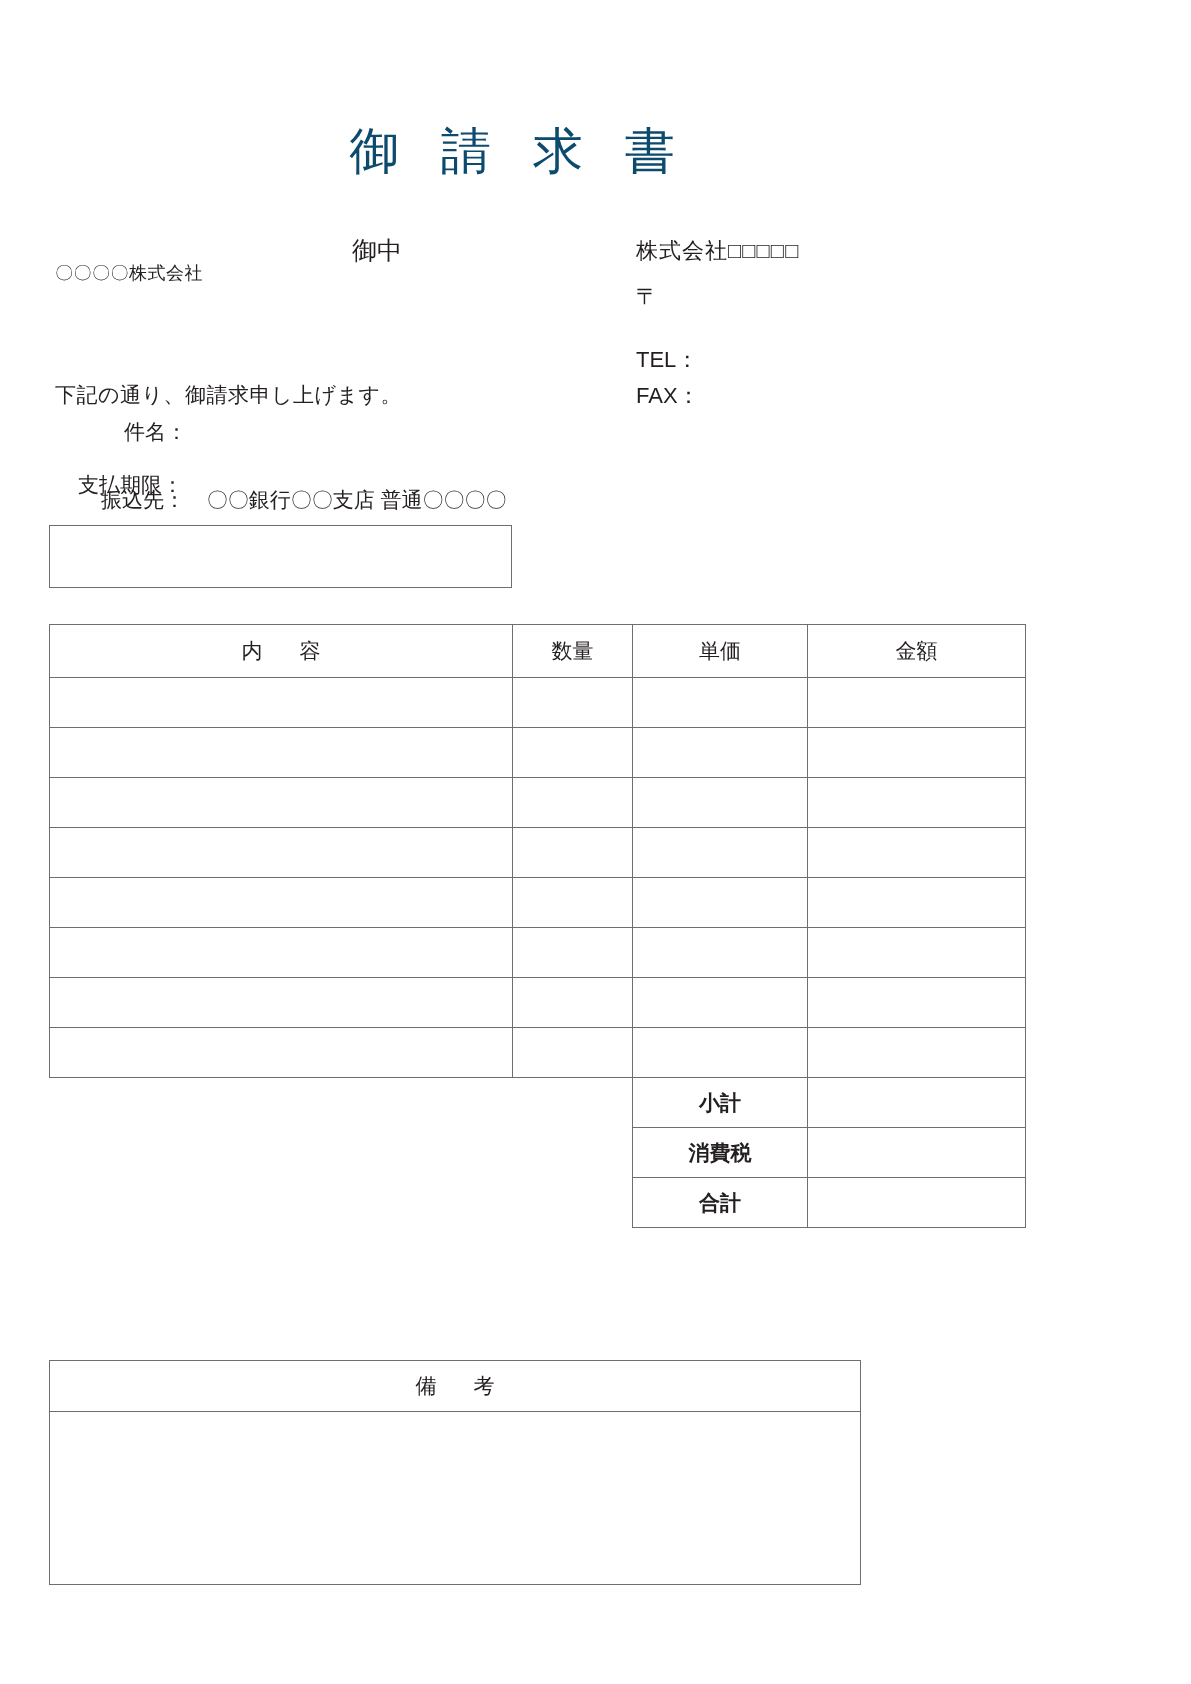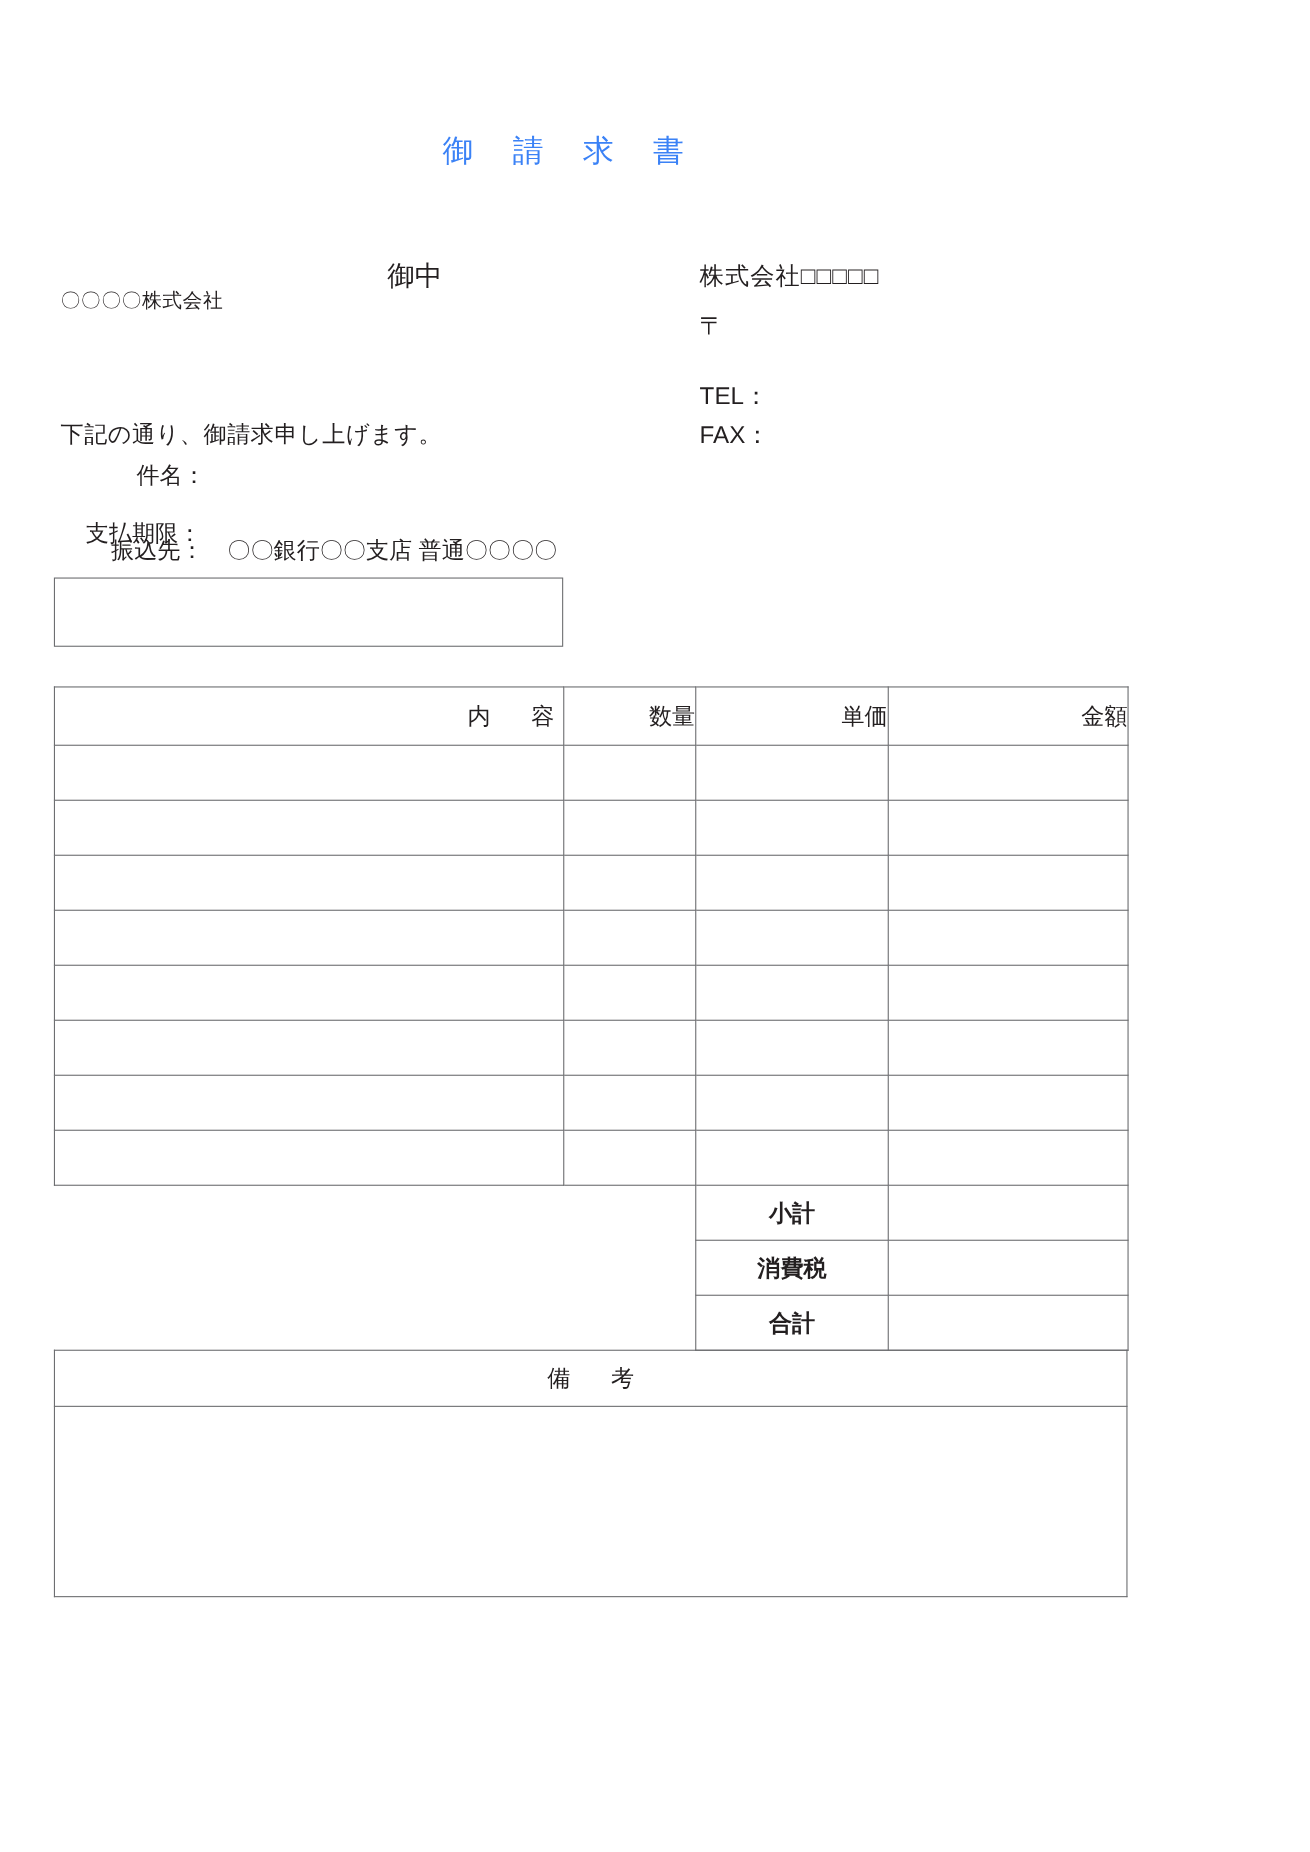--- a/index.html
+++ b/index.html
@@ -24,25 +24,25 @@
     height: 1684px;
   }
 
   
   .doc-title {
     position: absolute;
     left: 0;
     top: 118px;
     width: 1024px;
     text-align: center;
-    font-size: 28px;
+    font-size: 50px;
     letter-spacing: 14px;
     text-indent: 14px;
     font-weight: 400;
-    color: #3b82f6;
+    color: #0c4a6e;
   }
 
   
   .customer-name {
     position: absolute;
     left: 55px;
     top: 232px;
     font-size: 18px;
     letter-spacing: 0.5px;
     margin-top: 29px;
@@ -162,21 +162,21 @@
   .items-table td {
     border: 1px solid #6d6e71;
     height: 49px;
     font-weight: 400;
     font-size: 21px;
     color: #231f20;
     padding: 0;
   }
   .items-table th {
     height: 52px;
-    text-align: right;
+    text-align: center;
   }
   .items-table th.desc-head {
     letter-spacing: 8px;
     text-indent: 8px;
   }
   .items-table td.empty {
     height: 49px;
   }
   .items-table td.no-border {
     border: none;
@@ -184,22 +184,22 @@
   .items-table td.summary-label {
     text-align: center;
     font-size: 21px;
     font-weight: bold;
   }
 
   
   .remarks-table {
     position: absolute;
     left: 49px;
-    top: 1227px;
-    width: 976px;
+    top: 1360px;
+    width: 812px;
     border-collapse: collapse;
     table-layout: fixed;
   }
   .remarks-table th {
     border: 1px solid #6d6e71;
     height: 48px;
     font-weight: 400;
     font-size: 21px;
     text-align: center;
     letter-spacing: 8px;

